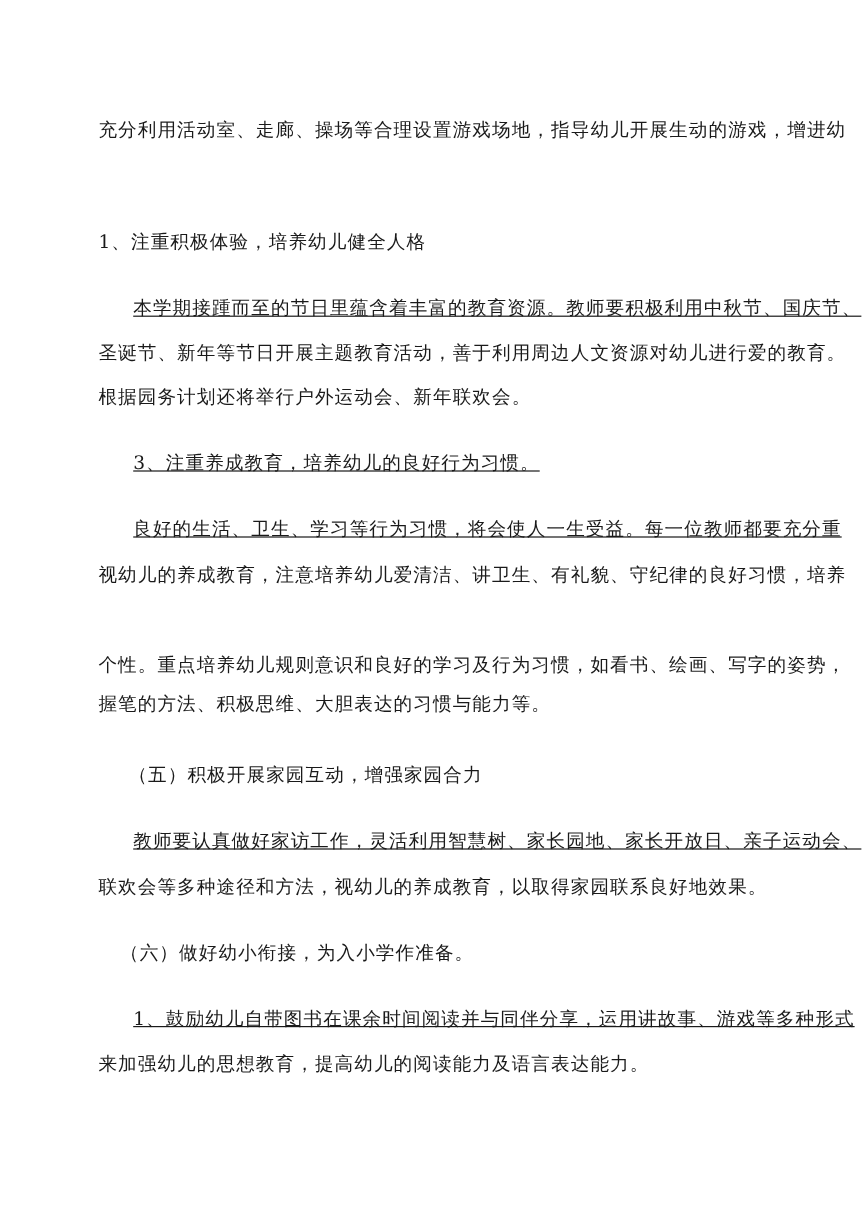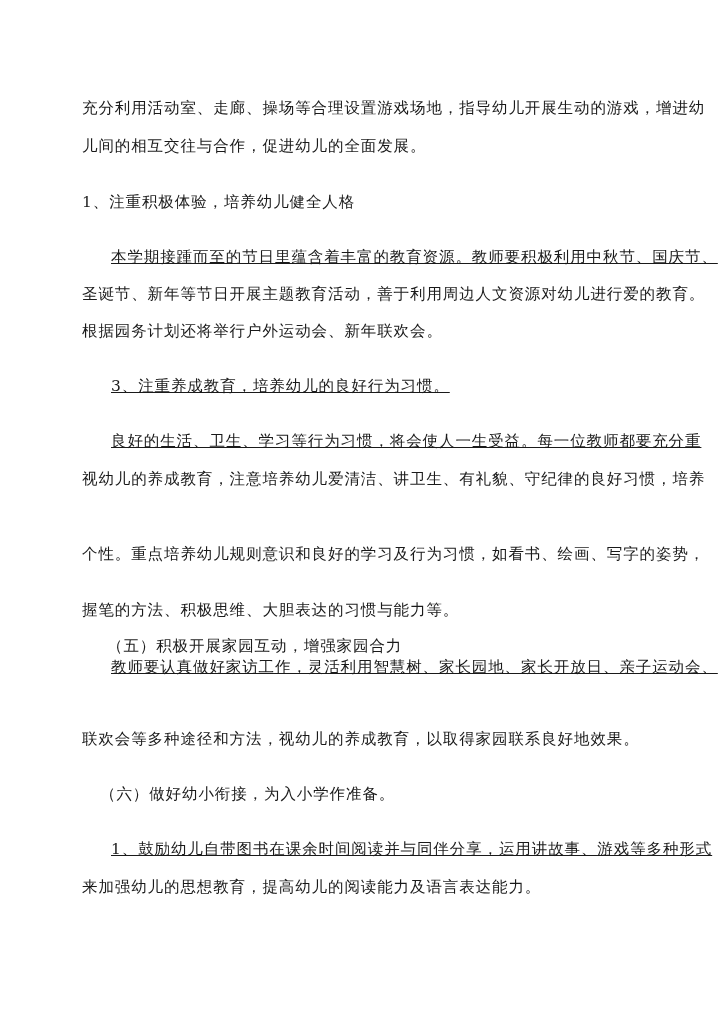--- a/index.html
+++ b/index.html
@@ -10,29 +10,28 @@
           white-space: nowrap; letter-spacing: 0.9px; }
   .indent { left: 111px; text-decoration: underline; }
   .paren { left: 78px; margin-left: 29px; }
   .paren2 { left: 100px; }
 </style>
 </head>
 <body>
 
 <div class="page">
   <div class="line" style="top:98px">充分利用活动室、走廊、操场等合理设置游戏场地，指导幼儿开展生动的游戏，增进幼</div>
-  <div class="line" style="top:136px">儿间的相互交往与合作，促进幼儿的全面发展。</div>
   <div class="line" style="top:192px">1、注重积极体验，培养幼儿健全人格</div>
   <div class="line indent" style="top:247px">本学期接踵而至的节日里蕴含着丰富的教育资源。教师要积极利用中秋节、国庆节、</div>
   <div class="line" style="top:284px">圣诞节、新年等节日开展主题教育活动，善于利用周边人文资源对幼儿进行爱的教育。</div>
   <div class="line" style="top:321px">根据园务计划还将举行户外运动会、新年联欢会。</div>
   <div class="line indent" style="top:376px">3、注重养成教育，培养幼儿的良好行为习惯。</div>
   <div class="line indent" style="top:431px">良好的生活、卫生、学习等行为习惯，将会使人一生受益。每一位教师都要充分重</div>
   <div class="line" style="top:469px">视幼儿的养成教育，注意培养幼儿爱清洁、讲卫生、有礼貌、守纪律的良好习惯，培养</div>
   <div class="line" style="top:544px">个性。重点培养幼儿规则意识和良好的学习及行为习惯，如看书、绘画、写字的姿势，</div>
-  <div class="line" style="top:600px">握笔的方法、积极思维、大胆表达的习惯与能力等。</div>
+  <div class="line" style="top:577px">握笔的方法、积极思维、大胆表达的习惯与能力等。</div>
   <div class="line paren" style="top:636px">（五）积极开展家园互动，增强家园合力</div>
-  <div class="line indent" style="top:657px">教师要认真做好家访工作，灵活利用智慧树、家长园地、家长开放日、亲子运动会、</div>
+  <div class="line indent" style="top:691px">教师要认真做好家访工作，灵活利用智慧树、家长园地、家长开放日、亲子运动会、</div>
   <div class="line" style="top:729px">联欢会等多种途径和方法，视幼儿的养成教育，以取得家园联系良好地效果。</div>
   <div class="line paren2" style="top:784px">（六）做好幼小衔接，为入小学作准备。</div>
   <div class="line indent" style="top:839px">1、鼓励幼儿自带图书在课余时间阅读并与同伴分享，运用讲故事、游戏等多种形式</div>
   <div class="line" style="top:877px">来加强幼儿的思想教育，提高幼儿的阅读能力及语言表达能力。</div>
 </div>
 
 </body></html>

